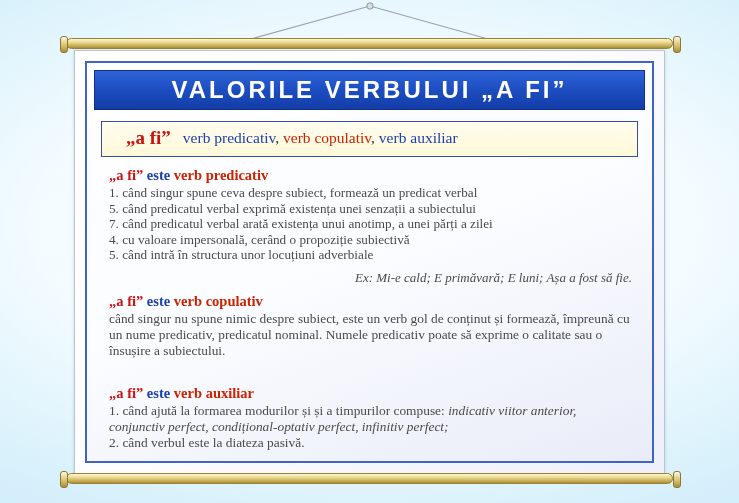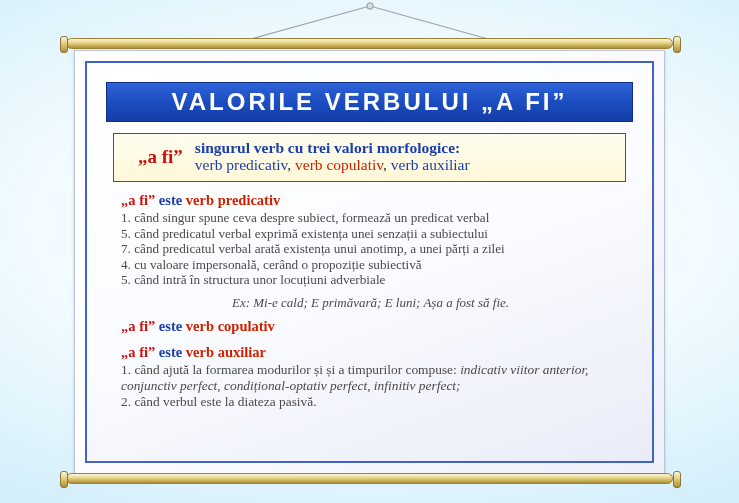--- a/index.html
+++ b/index.html
@@ -71,21 +71,21 @@
     box-shadow: 0 1px 3px rgba(40,60,100,0.18);
   }
   .sheet-inner {
     position: absolute;
     left: 10px; top: 10px;
     width: 569px;
     height: 402px;
     border: 2px solid #3f63c7;
     box-sizing: border-box;
     background: linear-gradient(160deg, #ffffff 0%, #fbfcff 50%, #e9ecf8 100%);
-    padding: 12px;
+    padding: 0;
   }
   
   .title-bar {
     margin: 7px 7px 0 7px;
     height: 40px;
     background: linear-gradient(180deg, #2f63d9 0%, #1c4dc0 50%, #143da8 100%);
     border: 1px solid #0e2f84;
     box-sizing: border-box;
     display: flex;
     align-items: center;
@@ -156,29 +156,29 @@
     color: #4a4a4a;
     font-size: 13.2px;
     line-height: 1.18;
   }
   .sec .para {
     color: #4a4a4a;
     font-size: 13.4px;
     line-height: 1.2;
   }
   .example {
-    text-align: center;
+    text-align: right;
     color: #4a4a4a;
     font-size: 13px;
     margin-top: 7px;
     margin-bottom: 7px;
   }
   .example i { font-style: italic; }
   .ital { font-style: italic; }
-  .sp-top { margin-top: 9px; }
+  .sp-top { margin-top: 26px; }
 </style>
 </head>
 <body>
 
 <div id="stage">
 
   <svg class="hanger" viewBox="0 0 739 48" preserveAspectRatio="none">
     <line x1="370" y1="6" x2="233" y2="44" stroke="#9aa3ad" stroke-width="1.2"></line>
     <line x1="370" y1="6" x2="506" y2="44" stroke="#9aa3ad" stroke-width="1.2"></line>
     <circle cx="370" cy="6" r="3.2" fill="#d9dee4" stroke="#8c949d" stroke-width="1"></circle>
@@ -194,21 +194,20 @@
     <div class="sheet">
       <div class="sheet-inner">
 
         <div class="title-bar">
           <div class="title-text">VALORILE VERBULUI „A FI”</div>
         </div>
 
         <div class="defbox">
           <div class="defbox-term">„a fi”</div>
           <div class="defbox-lines">
-            <div class="defbox-l1">singurul verb cu trei valori morfologice:</div>
             <div class="defbox-l2">
               <span class="v1">verb predicativ</span><span class="sep">, </span><span class="v2">verb copulativ</span><span class="sep">, </span><span class="v3">verb auxiliar</span>
             </div>
           </div>
         </div>
 
         <div class="body-wrap">
 
           <div class="sec">
             <div class="sec-head">
@@ -221,20 +220,21 @@
             <p>5. când intră în structura unor locuțiuni adverbiale</p>
             <div class="example">
               <i>Ex: Mi-e cald; E primăvară; E luni; Așa a fost să fie.</i>
             </div>
           </div>
 
           <div class="sec">
             <div class="sec-head">
               <span class="q">„a fi”</span><span class="mid"> este </span><span class="val">verb copulativ</span>
             </div>
+            <div class="para">când singur nu spune nimic despre subiect, este un verb gol de conținut și formează, împreună cu un nume predicativ,  predicatul nominal. Numele predicativ poate să exprime o calitate sau o însușire a subiectului.</div>
           </div>
 
           <div class="sec sp-top">
             <div class="sec-head">
               <span class="q">„a fi”</span><span class="mid"> este </span><span class="val">verb auxiliar</span>
             </div>
             <div class="para">1. când ajută la formarea modurilor și și a timpurilor compuse: <span class="ital">indicativ viitor anterior, conjunctiv perfect, condițional-optativ perfect, infinitiv perfect;</span></div>
             <div class="para">2. când verbul este la diateza pasivă.</div>
           </div>
 

